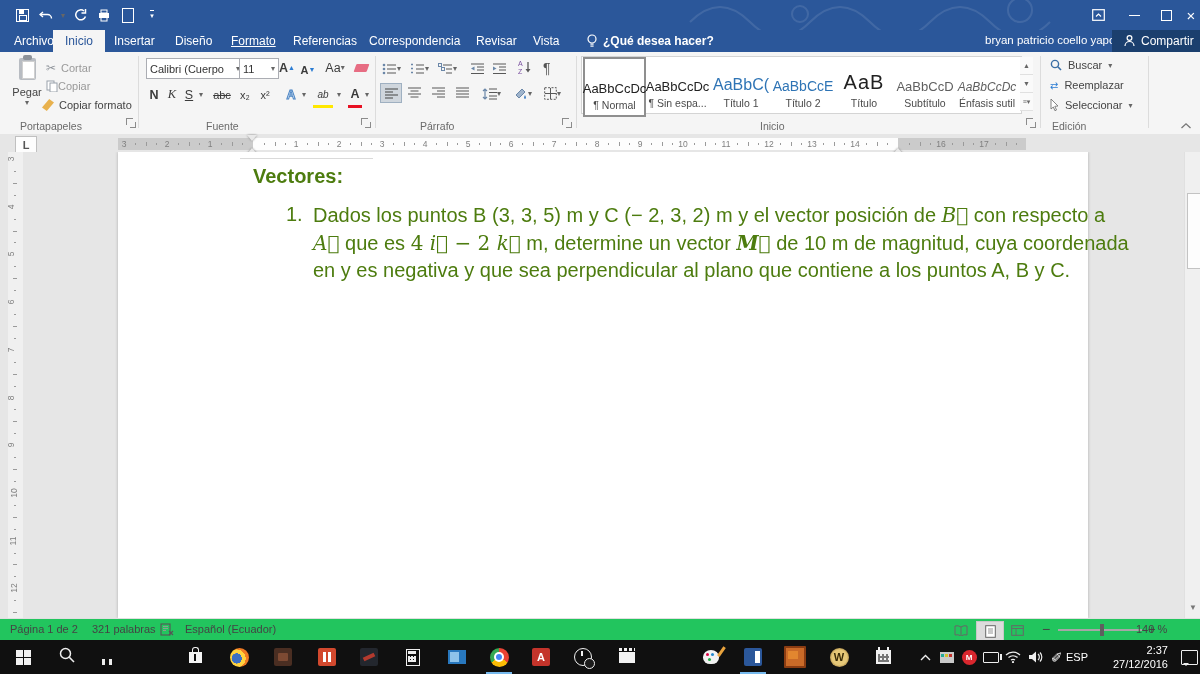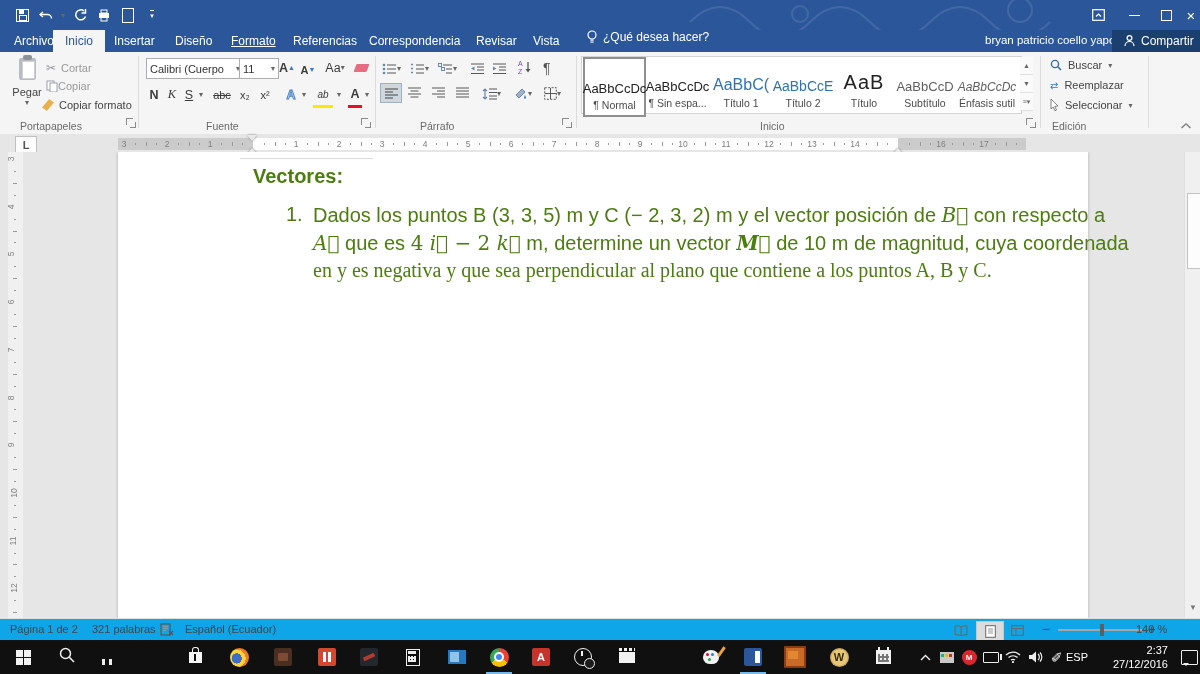--- a/index.html
+++ b/index.html
@@ -16,21 +16,21 @@
   .pagei{width:10px;height:13px;border:1.5px solid #fff;}
   .title-text{top:8px;left:0;width:1150px;text-align:center;color:#dfe7f3;font-size:11.5px;letter-spacing:.2px;}
   .winbtn{top:0;width:30px;height:30px;display:flex;align-items:center;justify-content:center;color:#fff;}
   .rest{width:9px;height:9px;border:1.2px solid #fff;position:relative;background:#2b579a;}
   .rest::before{content:"";position:absolute;left:2px;top:-4px;width:9px;height:9px;border:1.2px solid #fff;z-index:-1;}
   .flourish{opacity:.10;}
   
   #tabrow{left:0;top:30px;width:1200px;height:22px;background:#2b579a;color:#fff;font-size:12px;}
   .rtab{top:0;height:22px;display:flex;align-items:center;padding:0 12px;cursor:default;}
   .rtab.active{background:#f5f5f5;color:#2b579a;}
-  .tellme{display:flex;align-items:flex-start;gap:6px;color:#fff;}
+  .tellme{display:flex;align-items:center;gap:6px;color:#fff;font-weight:bold;}
   #share-btn{background:#1b3f6e;height:22px;display:flex;align-items:center;gap:6px;padding:0 12px;color:#fff;}
   
   #ribbon{left:0;top:52px;width:1200px;height:82px;background:#f5f5f5;border-bottom:1px solid #d2d0ce;}
   .gsep{top:4px;height:72px;width:1px;background:#dcdcdc;}
   .glabel{top:68px;font-size:10.5px;color:#6a6a6a;}
   .launcher{top:66px;width:10px;height:10px;color:#8b8b8b;font-size:9px;line-height:10px;}
   .launcher::before{content:"";position:absolute;left:0;top:0;width:6px;height:6px;border-left:1px solid #8b8b8b;border-top:1px solid #8b8b8b;}
   .launcher::after{content:"";position:absolute;right:0;bottom:0;width:5px;height:5px;border-right:1.5px solid #8b8b8b;border-bottom:1.5px solid #8b8b8b;}
   .btn-txt{font-size:11px;color:#444;}
   .gray{color:#9a9a9a;}
@@ -78,21 +78,21 @@
   .vtick{position:absolute;left:6px;width:2px;height:1px;background:#9a9a9a;}
   #page{left:118px;top:0;width:970px;height:466px;background:#fff;box-shadow:0 0 3px rgba(0,0,0,.25);}
   .docline{position:absolute;white-space:nowrap;font-size:20px;color:#4d7c0f;}
   .mi{font-family:"DejaVu Serif",serif;font-style:italic;}
   .mn{font-family:"DejaVu Serif",serif;}
   .mb{font-family:"DejaVu Serif",serif;font-weight:bold;font-style:italic;}
   #vscroll{left:1184px;top:-18px;width:16px;height:484px;background:#f0f0f0;border-left:1px solid #e0e0e0;}
   .sbtn{position:absolute;left:1px;width:14px;height:14px;color:#777;font-size:8px;display:flex;align-items:center;justify-content:center;}
   #sthumb{position:absolute;left:2px;top:59px;width:12px;height:74px;background:#fdfdfd;border:1px solid #c3c3c3;}
   
-  #statusbar{left:0;top:618px;width:1200px;height:22px;background:#0ea5e9;border-top:1px solid #e0e0e0;
+  #statusbar{left:0;top:618px;width:1200px;height:22px;background:#22c55e;border-top:1px solid #e0e0e0;
              font-size:11px;color:#444;}
   .sitem{top:4px;white-space:nowrap;}
   .viewbtn{top:2px;width:26px;height:18px;display:flex;align-items:center;justify-content:center;color:#666;}
   .viewbtn.on{background:#dcdcdc;border:1px solid #c8c8c8;}
   #zoomtrack{top:10px;left:1058px;width:84px;height:2px;background:#a6a6a6;}
   #zoomthumb{top:5px;left:1100px;width:4px;height:12px;background:#5f5f5f;}
   
   #taskbar{left:0;top:640px;width:1200px;height:34px;background:#101010;color:#fff;}
   .tbi{position:absolute;top:0;width:34px;height:34px;display:flex;align-items:center;justify-content:center;}
   .active-bar{position:absolute;left:4px;bottom:0;width:26px;height:2px;background:#76b9ed;}
@@ -607,21 +607,21 @@
     <div id="page" class="abs">
       <div class="abs" style="left:122px;top:6px;width:133px;border-top:1px solid #dadada;"></div>
       <div class="docline" style="left:135px;top:13px;font-weight:bold;">Vectores:</div>
       <div class="docline" style="left:168px;top:51px;">1.</div>
       <div class="docline" style="left:195px;top:51px;">
         <span>Dados los puntos B (3, 3, 5) m y C (− 2, 3, 2) m y el vector posición de </span><span class="mi">B⃗</span><span> con respecto a</span>
       </div>
       <div class="docline" style="left:195px;top:79px;">
         <span class="mi">A⃗</span><span> que es </span><span class="mn">4 </span><span class="mi">i⃗</span><span class="mn"> − 2 </span><span class="mi">k⃗</span><span> m, determine un vector </span><span class="mb">M⃗</span><span> de 10 m de magnitud, cuya coordenada</span>
       </div>
-      <div class="docline" style="left:195px;top:107px;font-family:Liberation Serif, serif;">en y es negativa y que sea perpendicular al plano que contiene a los puntos A, B y C.</div>
+      <div class="docline" style="left:195px;top:107px;">en y es negativa y que sea perpendicular al plano que contiene a los puntos A, B y C.</div>
     </div>
     <div id="vscroll" class="abs">
 
       <div id="sthumb"></div>
       <div class="sbtn" style="top:466px;">▼</div>
     </div>
   </div>
 
   <div id="statusbar" class="abs">
     <div class="abs sitem" style="left:10px;">Página 1 de 2</div>

